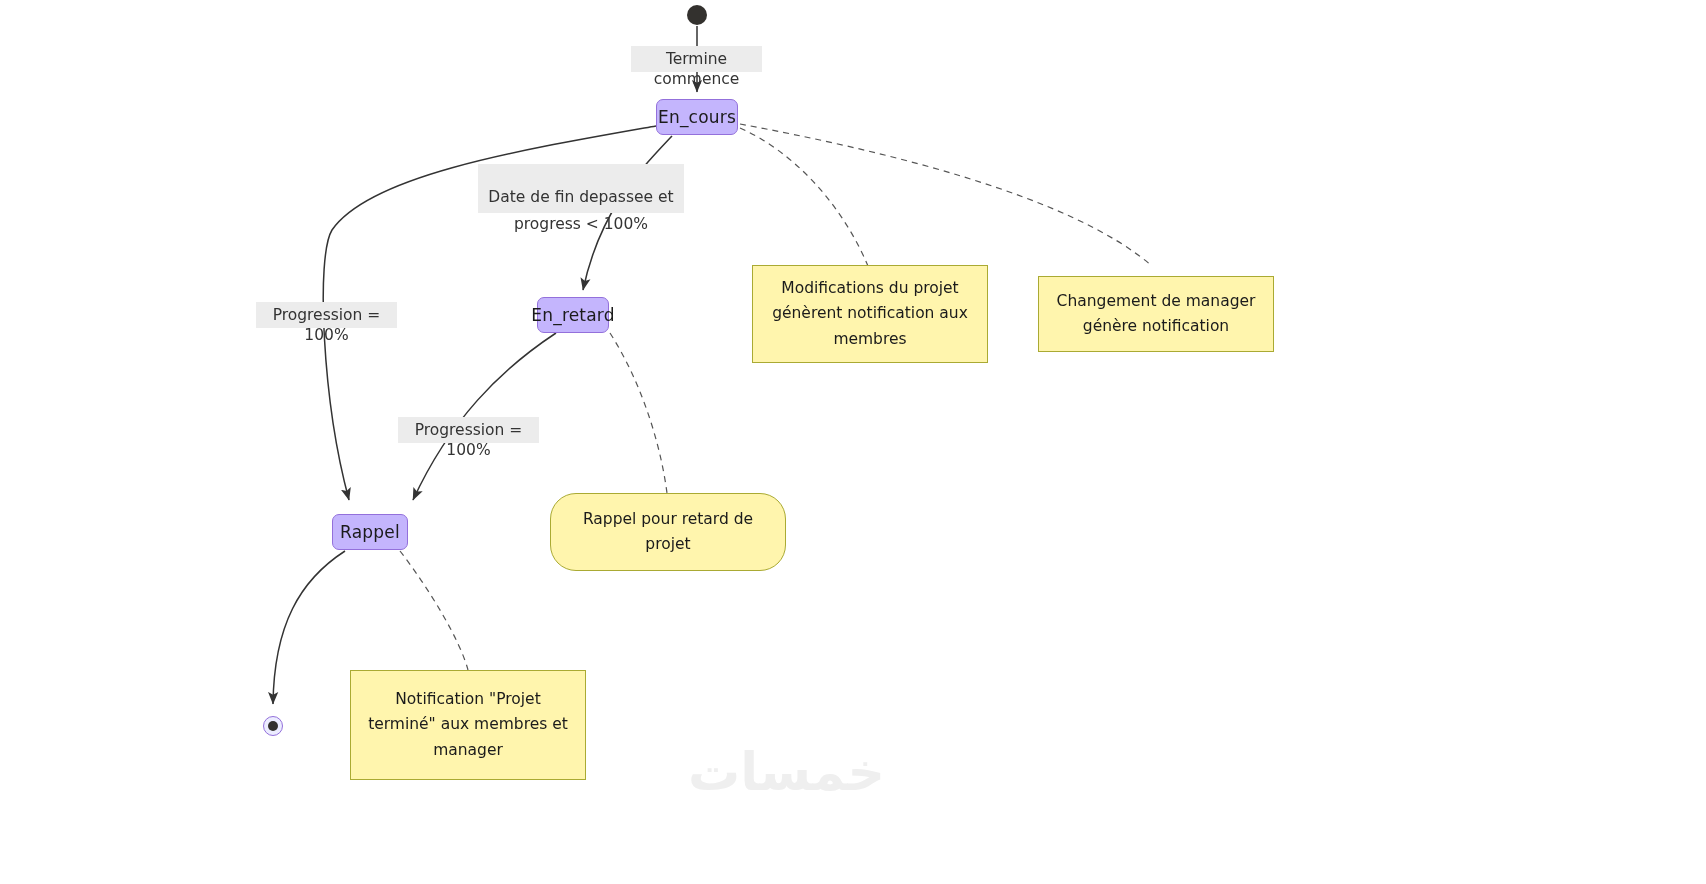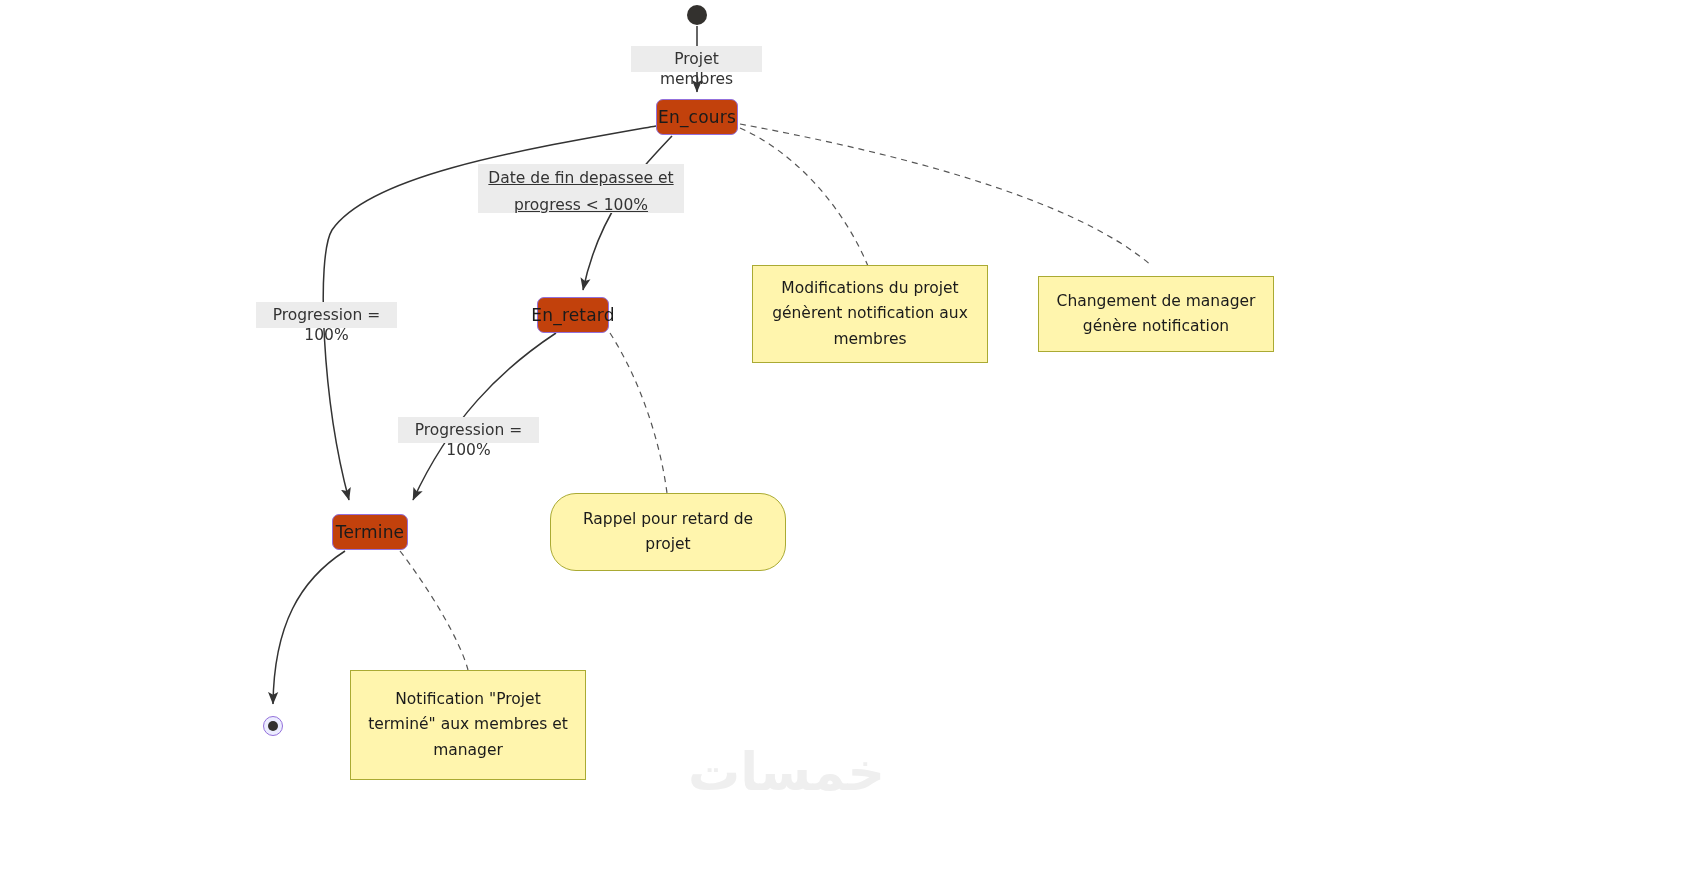--- a/index.html
+++ b/index.html
@@ -26,21 +26,21 @@
     left: 0;
     top: 0;
     width: 1706px;
     height: 884px;
     overflow: visible;
   }
   
   .state-node {
     position: absolute;
     box-sizing: border-box;
-    background: #c2410c;
+    background: #c4b5fd;
     border: 1.4px solid #9370DB;
     border-radius: 7px;
     display: flex;
     align-items: center;
     justify-content: center;
     color: #1b1b1b;
     font-size: 17px;
     letter-spacing: 0.2px;
     white-space: nowrap;
     z-index: 4;
@@ -153,26 +153,26 @@
 
   <div class="state-node" style="left:656px; top:99px; width:82px; height:36px;">
     <span>En_cours</span>
   </div>
 
   <div class="state-node" style="left:537px; top:297px; width:72px; height:36px;">
     <span>En_retard</span>
   </div>
 
   <div class="state-node" style="left:332px; top:514px; width:76px; height:36px;">
-    <span>Termine</span>
+    <span>Rappel</span>
   </div>
 
-  <div class="edge-label" style="left:631px; top:46px; width:131px; height:26px; line-height:20px;">Projet membres</div>
+  <div class="edge-label" style="left:631px; top:46px; width:131px; height:26px; line-height:20px;">Termine commence</div>
 
-  <div class="edge-label" style="left:478px; top:164px; width:206px; height:49px; padding-top:1px;text-decoration:underline;">Date de fin depassee et
+  <div class="edge-label" style="left:478px; top:164px; width:206px; height:49px; padding-top:20px;">Date de fin depassee et
 progress &lt; 100%</div>
 
   <div class="edge-label" style="left:256px; top:302px; width:141px; height:26px; line-height:20px;">Progression = 100%</div>
 
   <div class="edge-label" style="left:398px; top:417px; width:141px; height:26px; line-height:20px;">Progression = 100%</div>
 
   <div class="note-box" style="left:1038px; top:276px; width:236px; height:76px;">Changement de manager génère notification</div>
 
   <div class="note-box" style="left:752px; top:265px; width:236px; height:98px;">Modifications du projet génèrent notification aux membres</div>
 

